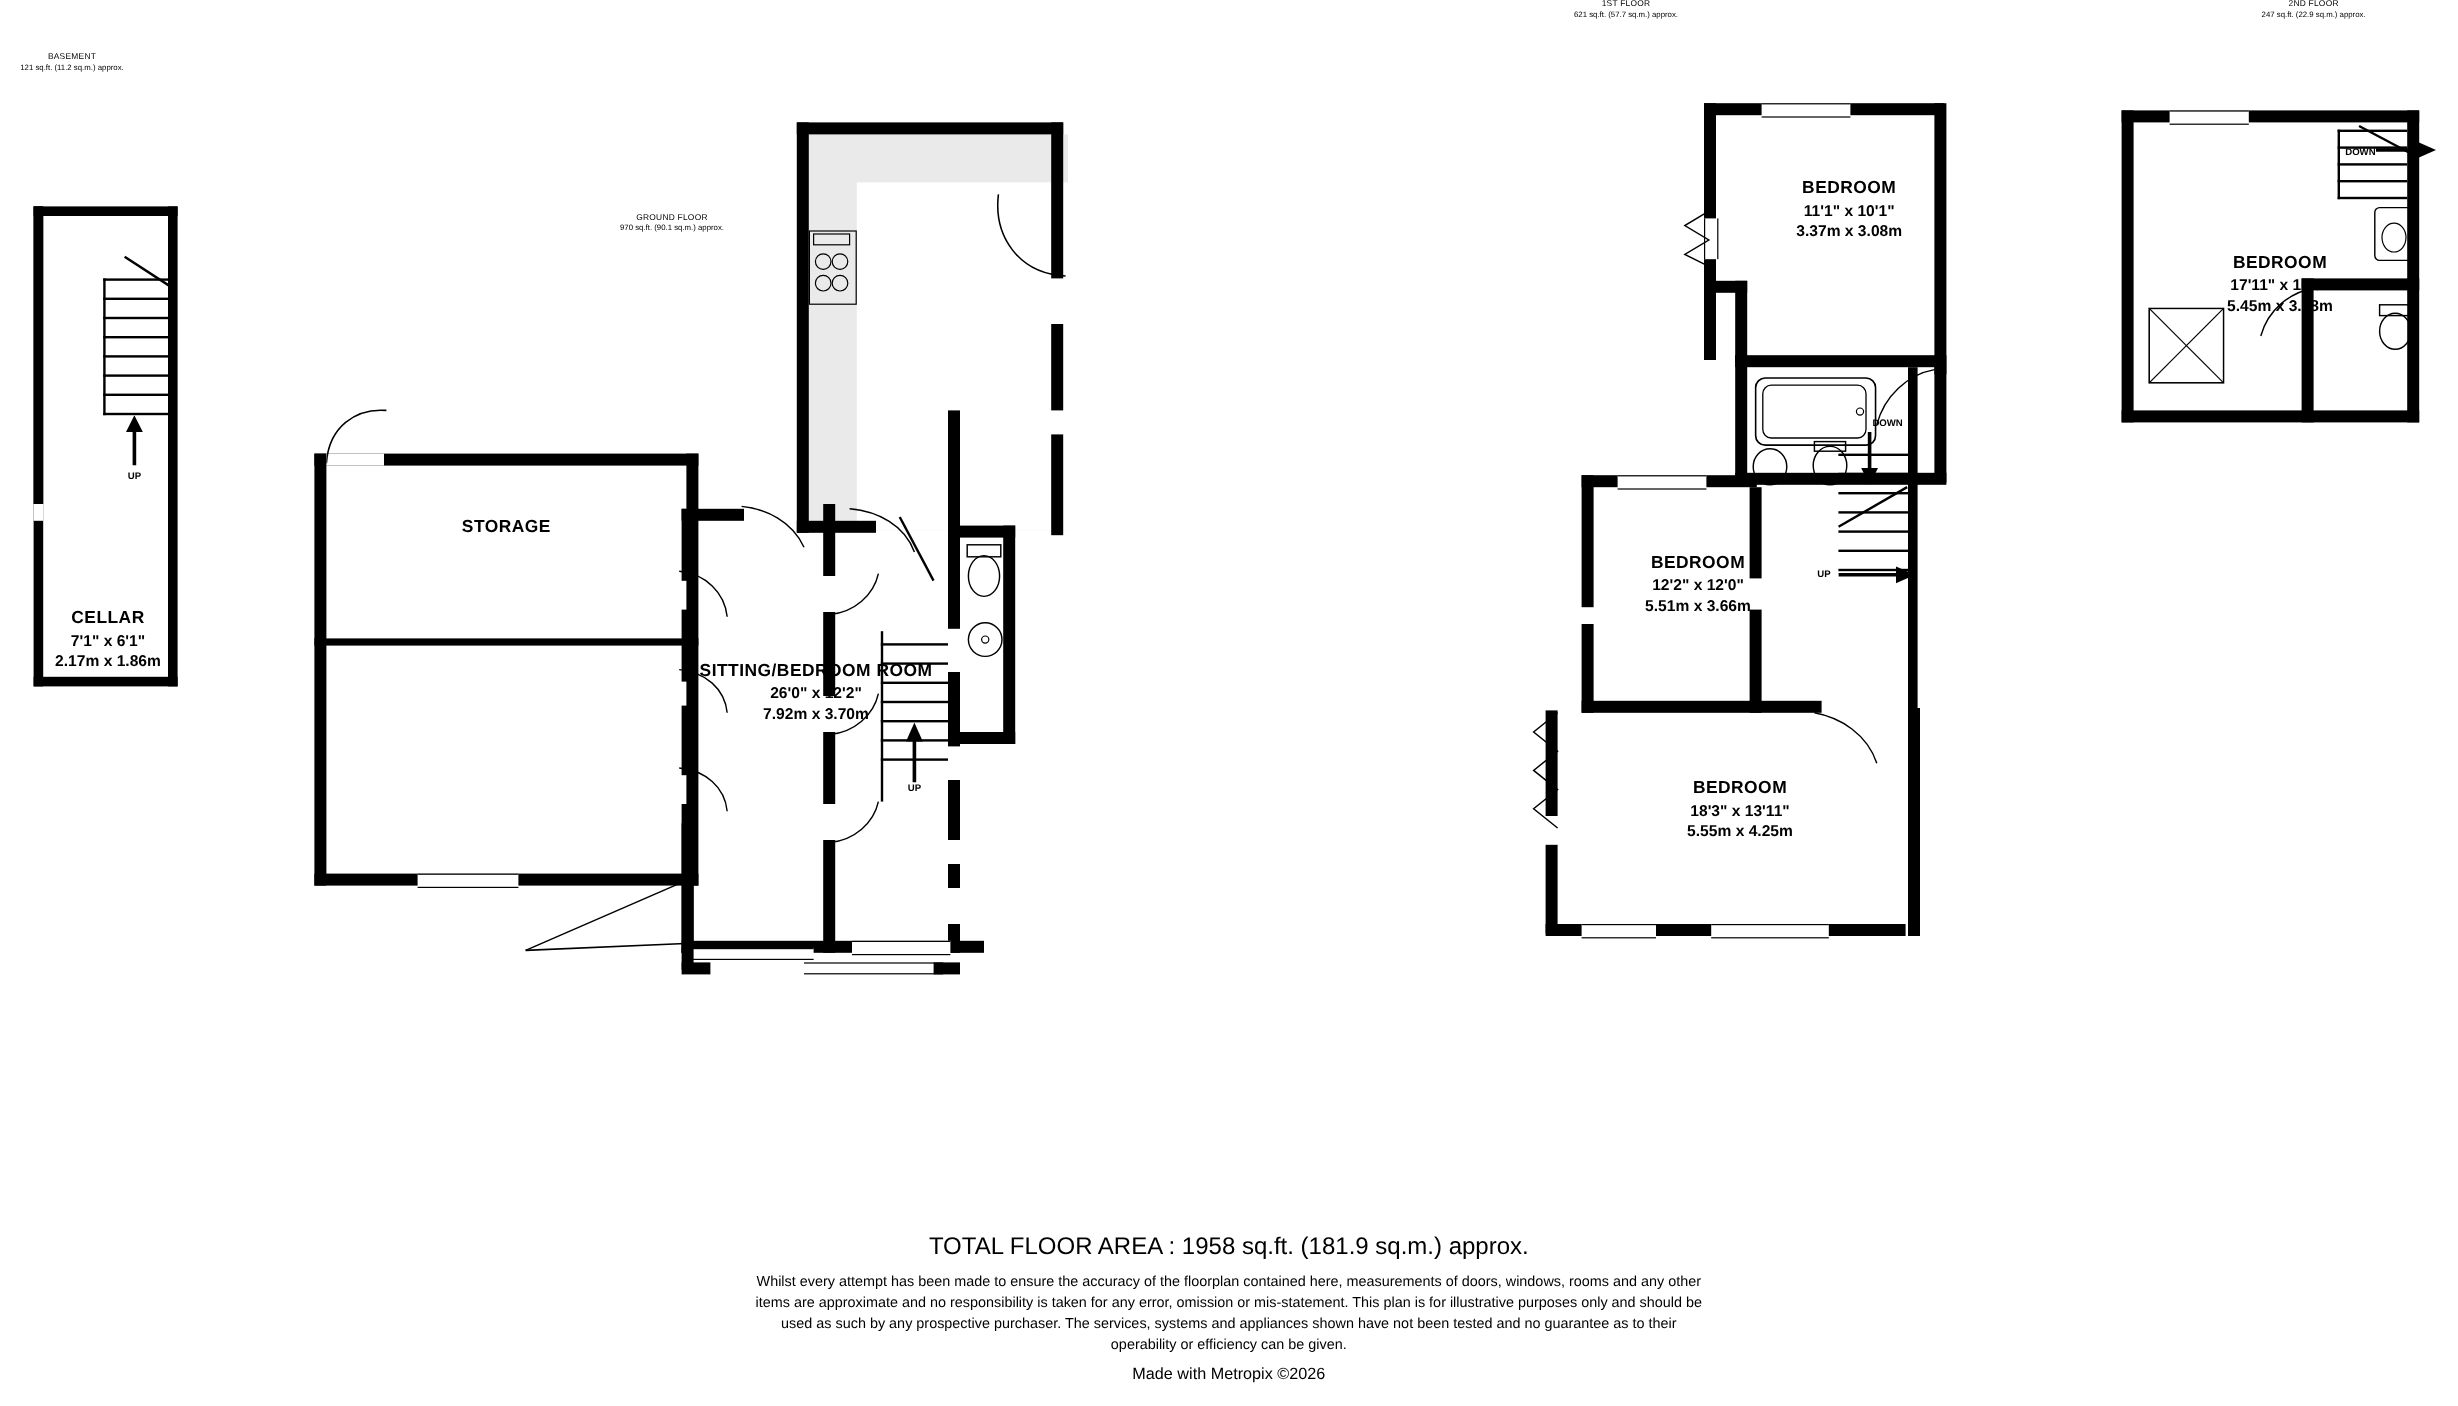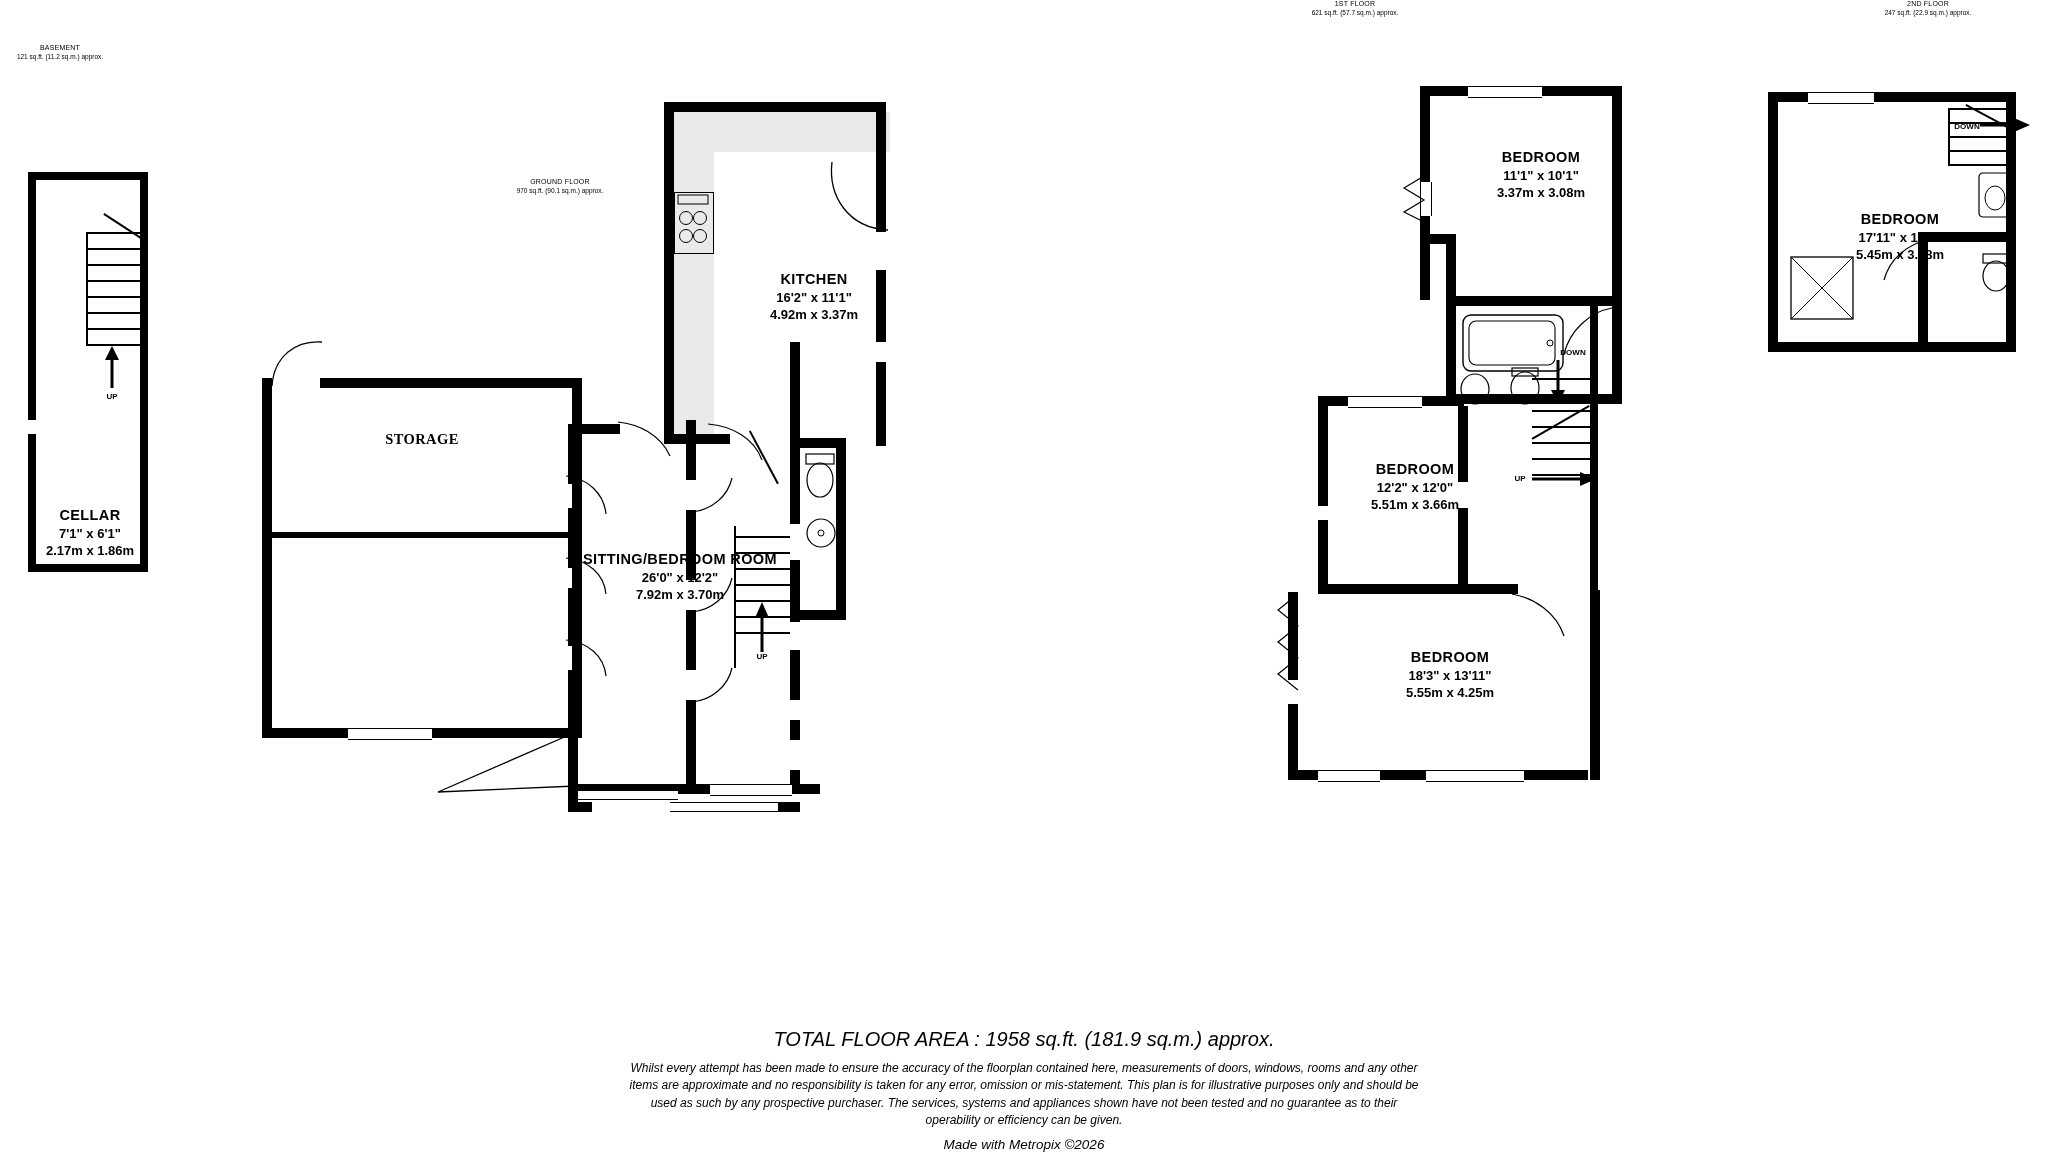--- a/index.html
+++ b/index.html
@@ -20,21 +20,21 @@
   .room-label .dim{font-size:13px;font-weight:bold;}
   .tiny{position:absolute;font-size:8px;font-weight:bold;text-align:center;}
   .wall{position:absolute;background:#000;}
   .win{position:absolute;background:#fff;border-top:1.5px solid #000;border-bottom:1.5px solid #000;}
   .winv{position:absolute;background:#fff;border-left:1.5px solid #000;border-right:1.5px solid #000;}
   .fill{position:absolute;background:#eaeaea;}
   .stair-line{position:absolute;background:#000;height:1.5px;}
   .stair-linev{position:absolute;background:#000;width:1.5px;}
   .arrow{position:absolute;}
   .outline{position:absolute;border:1.5px solid #000;background:transparent;}
-  .footer{position:absolute;left:0;width:2048px;text-align:center;font-style:italic;}
+  .footer{position:absolute;left:0;width:2048px;text-align:center;}
   .footer .total{font-size:20px;}
   .footer .disc{font-size:12px;line-height:1.45;margin-top:9px;text-align:center;}
   .footer .made{font-size:13.5px;margin-top:7px;}
   svg{display:block;}
 </style>
 </head>
 <body>
 
 <div class="floor-head" style="left:0px;top:44px;width:120px;">
   <div class="ttl">BASEMENT</div>
@@ -92,21 +92,21 @@
     <path d="M0,46 C2,16 24,0 50,2" fill="none" stroke="#000" stroke-width="1.3"></path>
   </svg>
 
   <div class="win" style="left:98px;top:368px;width:84px;height:10px;"></div>
   <svg class="arrow" style="left:178px;top:370px;" width="160" height="70" viewBox="0 0 160 70">
     <path d="M148,2 L10,62" stroke="#000" stroke-width="1.3" fill="none"></path>
     <path d="M10,62 L148,56" stroke="#000" stroke-width="1.3" fill="none"></path>
     <path d="M148,2 L148,56" stroke="#000" stroke-width="1.3" fill="none"></path>
   </svg>
 
-  <div class="room-label" style="left:92px;top:70px;width:160px;font-family:Liberation Serif, serif;">
+  <div class="room-label" style="left:92px;top:70px;width:160px;">
     <div class="name">STORAGE</div>
   </div>
 </div>
 
 <div class="plan" style="left:650px;top:90px;width:500px;height:860px;">
 
   <div class="fill" style="left:20px;top:22px;width:220px;height:330px;"></div>
   <div style="position:absolute;left:64px;top:62px;width:176px;height:290px;background:#fff;"></div>
 
   <div class="wall" style="left:14px;top:12px;width:10px;height:342px;"></div>
@@ -122,25 +122,20 @@
     <circle cx="10" cy="24" r="6.5" fill="none" stroke="#000" stroke-width="1"></circle>
     <circle cx="24" cy="24" r="6.5" fill="none" stroke="#000" stroke-width="1"></circle>
     <circle cx="10" cy="42" r="6.5" fill="none" stroke="#000" stroke-width="1"></circle>
     <circle cx="24" cy="42" r="6.5" fill="none" stroke="#000" stroke-width="1"></circle>
   </svg>
 
   <svg class="arrow" style="left:176px;top:36px;" width="70" height="110" viewBox="0 0 70 110">
     <path d="M62,104 C22,102 2,70 6,36" fill="none" stroke="#000" stroke-width="1.3"></path>
   </svg>
 
-  <div class="room-label" style="left:24px;top:180px;width:280px;">
-    <div class="name">KITCHEN</div>
-    <div class="dim">16'2"  x 11'1"</div>
-    <div class="dim">4.92m  x 3.37m</div>
-  </div>
 
   <div class="wall" style="left:-82px;top:334px;width:10px;height:60px;"></div>
   <div class="wall" style="left:-82px;top:418px;width:10px;height:60px;"></div>
   <div class="wall" style="left:-82px;top:498px;width:10px;height:58px;"></div>
   <div class="wall" style="left:-82px;top:580px;width:10px;height:124px;"></div>
   <div class="wall" style="left:-82px;top:334px;width:52px;height:10px;"></div>
 
   <div class="wall" style="left:-82px;top:596px;width:10px;height:108px;"></div>
   <div class="wall" style="left:-82px;top:694px;width:252px;height:10px;"></div>
 

